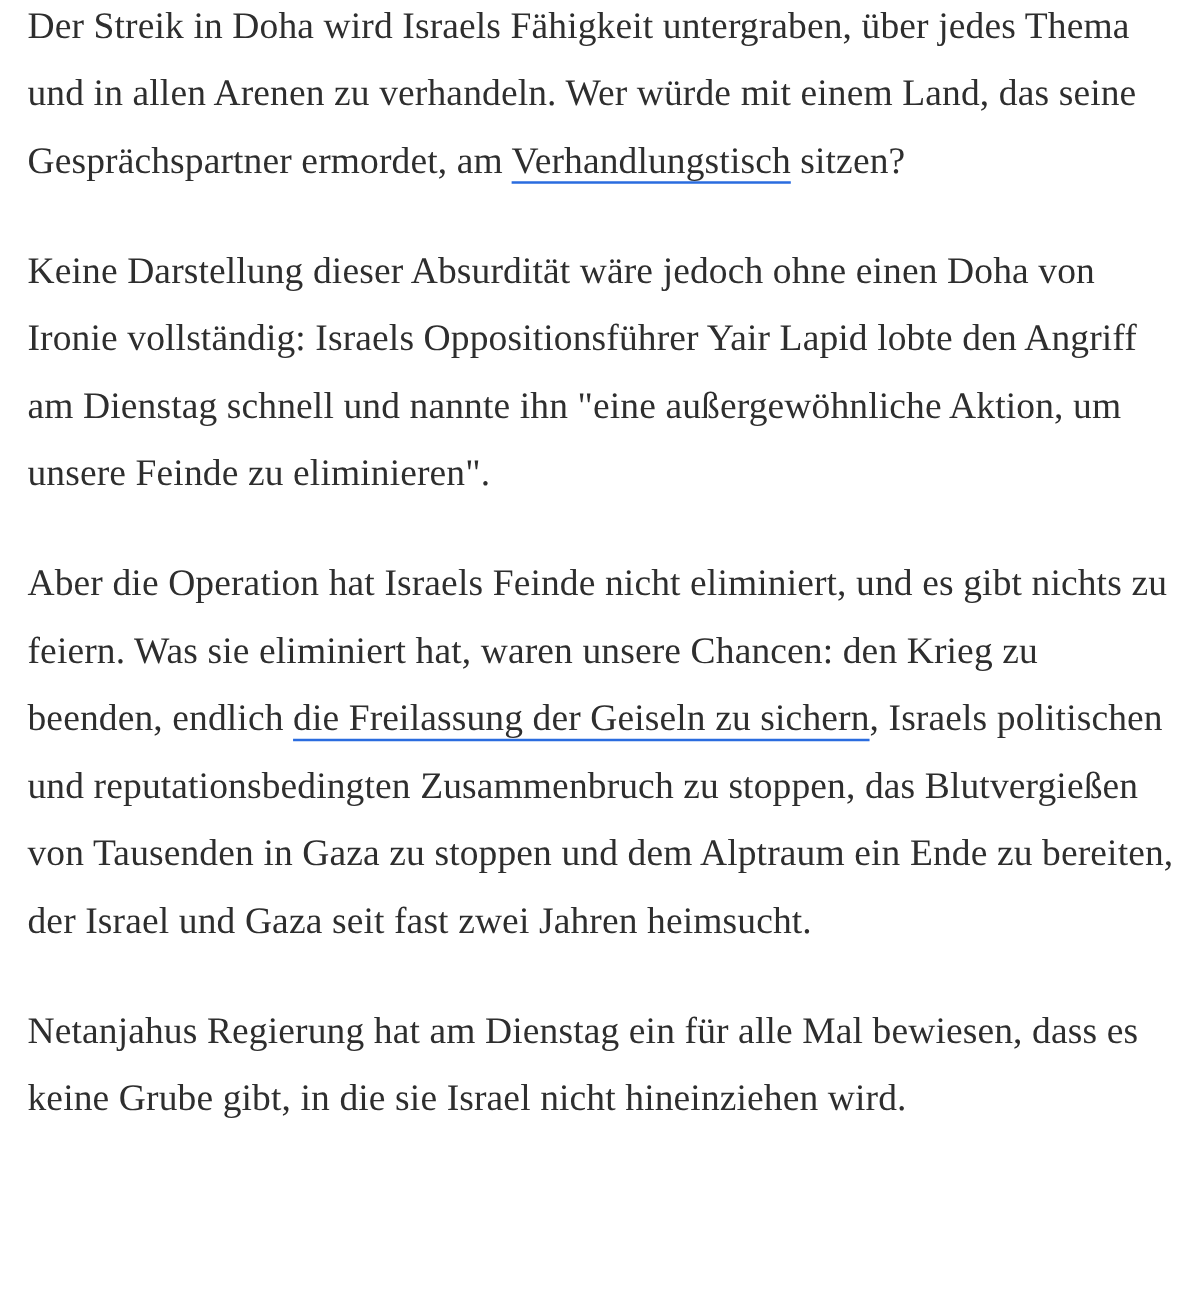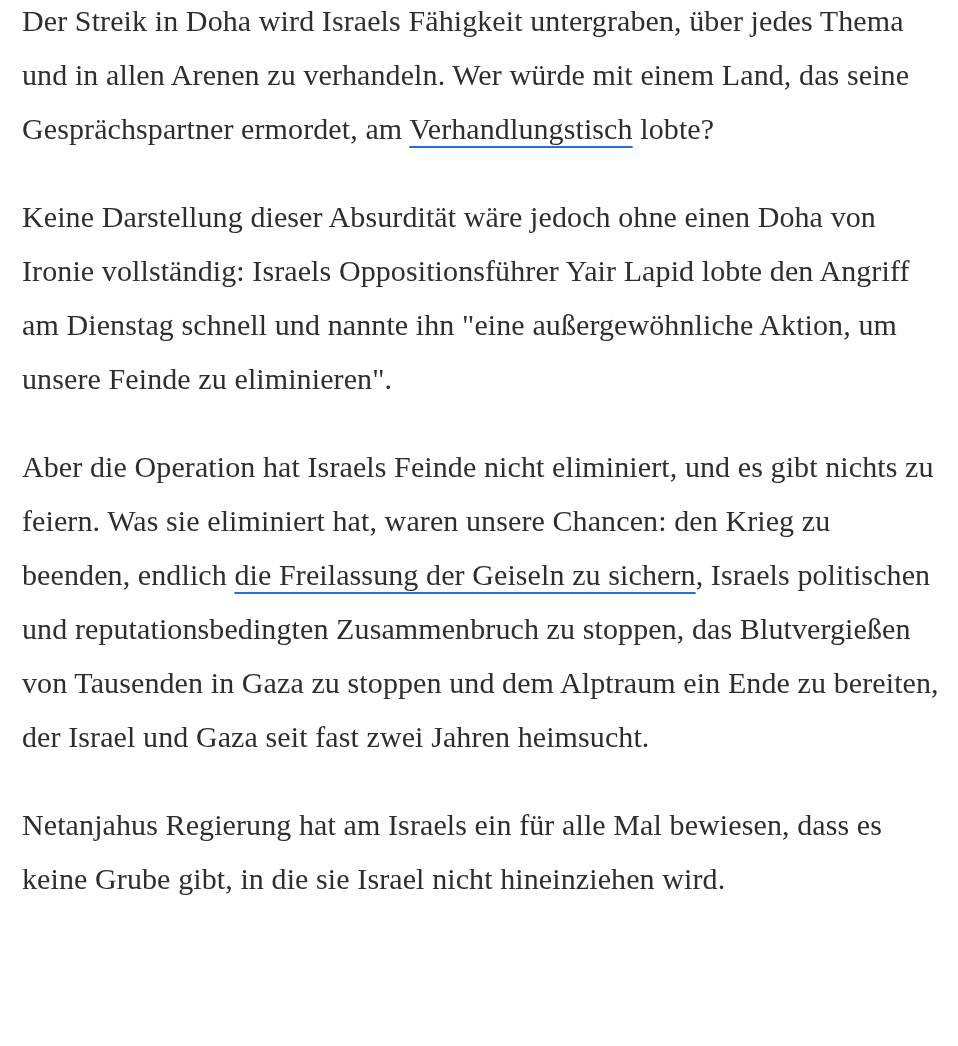--- a/index.html
+++ b/index.html
@@ -38,17 +38,17 @@
     text-decoration-color: var(--link-underline);
     text-decoration-thickness: 2px;
     text-underline-offset: 7px;
     cursor: pointer;
   }
 </style>
 </head>
 <body>
 
 <main class="article-body">
-    <p><span>Der Streik in Doha wird Israels Fähigkeit untergraben, über jedes Thema und in allen Arenen zu verhandeln. Wer würde mit einem Land, das seine Gesprächspartner ermordet, am </span><a href="#">Verhandlungstisch</a><span> lobte?</span></p>
+    <p><span>Der Streik in Doha wird Israels Fähigkeit untergraben, über jedes Thema und in allen Arenen zu verhandeln. Wer würde mit einem Land, das seine Gesprächspartner ermordet, am </span><a href="#">Verhandlungstisch</a><span> sitzen?</span></p>
     <p><span>Keine Darstellung dieser Absurdität wäre jedoch ohne einen Doha von Ironie vollständig: Israels Oppositionsführer Yair Lapid lobte den Angriff am Dienstag schnell und nannte ihn "eine außergewöhnliche Aktion, um unsere Feinde zu eliminieren".</span></p>
     <p><span>Aber die Operation hat Israels Feinde nicht eliminiert, und es gibt nichts zu feiern. Was sie eliminiert hat, waren unsere Chancen: den Krieg zu beenden, endlich </span><a href="#">die Freilassung der Geiseln zu sichern</a><span>, Israels politischen und reputationsbedingten Zusammenbruch zu stoppen, das Blutvergießen von Tausenden in Gaza zu stoppen und dem Alptraum ein Ende zu bereiten, der Israel und Gaza seit fast zwei Jahren heimsucht.</span></p>
-    <p><span>Netanjahus Regierung hat am Israels ein für alle Mal bewiesen, dass es keine Grube gibt, in die sie Israel nicht hineinziehen wird.</span></p>
+    <p><span>Netanjahus Regierung hat am Dienstag ein für alle Mal bewiesen, dass es keine Grube gibt, in die sie Israel nicht hineinziehen wird.</span></p>
   </main>
 
 </body></html>

